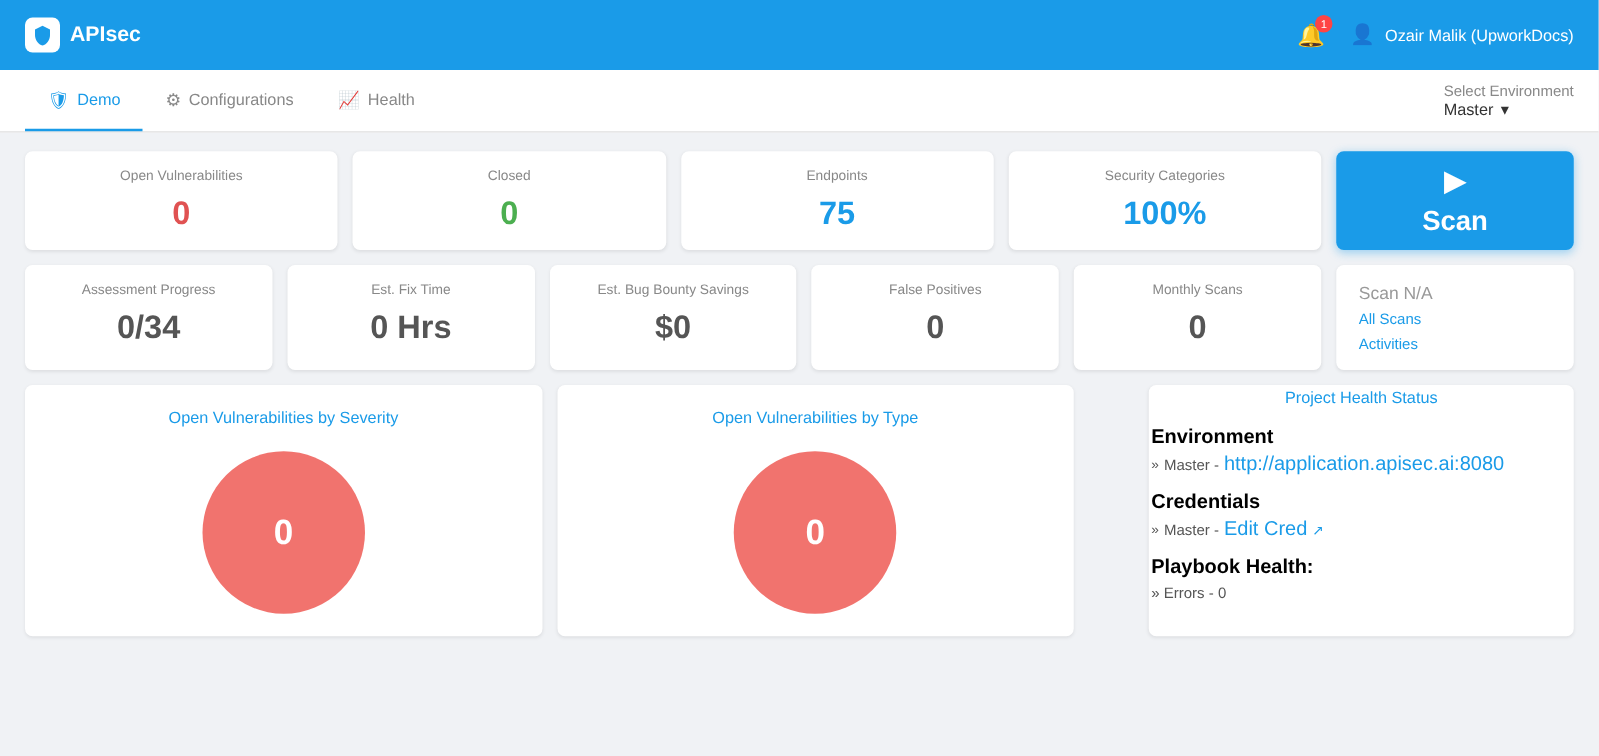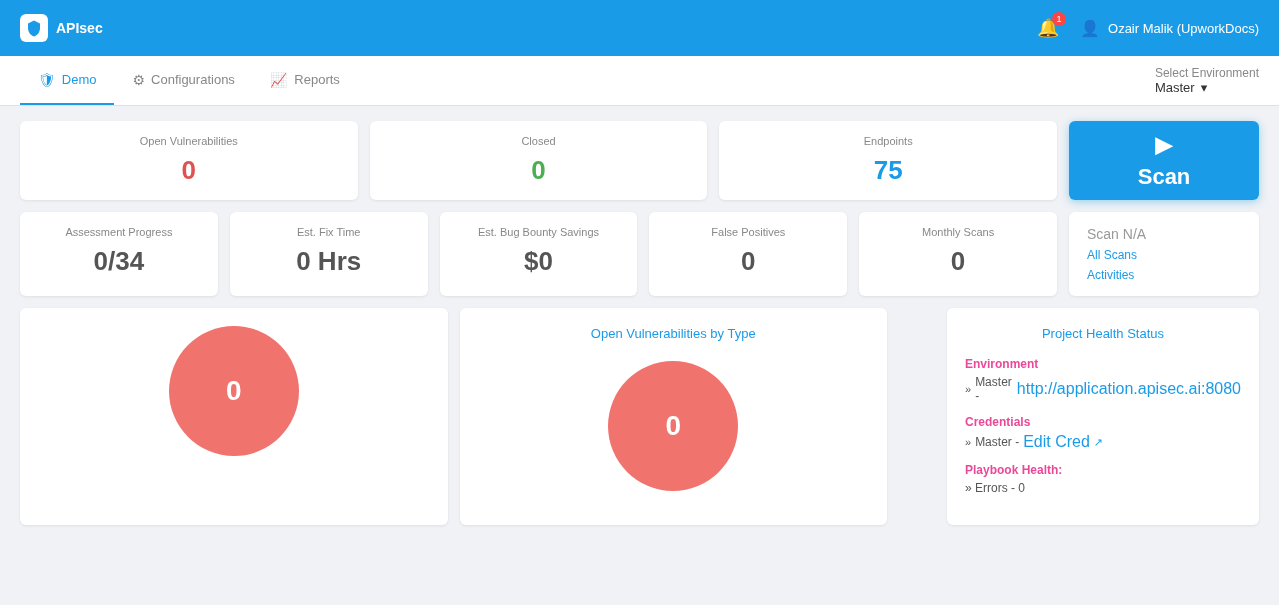--- a/index.html
+++ b/index.html
@@ -12,21 +12,21 @@
       display: flex;
       align-items: center;
       justify-content: space-between;
       padding: 0 20px;
       color: white;
     }
     .header-logo {
       display: flex;
       align-items: center;
       gap: 8px;
-      font-size: 14px;
+      font-size: 17px;
       font-weight: 700;
       color: white;
     }
     .header-logo-icon {
       width: 28px;
       height: 28px;
       background: white;
       border-radius: 6px;
       display: flex;
       align-items: center;
@@ -240,38 +240,38 @@
     .donut-value {
       font-size: 28px;
       font-weight: 700;
       color: white;
     }
 
     
     .health-card {
       background: white;
       border-radius: 6px;
-      padding: 18px;
-      width: 312px;
+      padding: 2px;
+      width: 340px;
       min-width: 300px;
       box-shadow: 0 1px 3px rgba(0,0,0,0.08);
       margin-left: 48px;
     }
     .health-title {
       font-size: 13px;
       color: #1a9be8;
       text-align: center;
       margin-bottom: 16px;
       font-weight: 500;
     }
     .health-section { margin-bottom: 12px; }
     .health-section-title {
-      font-size: 12px;
+      font-size: 16px;
       font-weight: 600;
-      color: #ec4899;
+      color: #000000;
       margin-bottom: 4px;
     }
     .health-item {
       font-size: 12px;
       color: #555;
       display: flex;
       align-items: center;
       gap: 4px;
     }
     .health-chevron { color: #555; font-size: 11px; }
@@ -311,21 +311,21 @@
     <div class="nav-tab active">
       <span class="nav-tab-icon">🛡</span>
       <span>Demo</span>
     </div>
     <div class="nav-tab">
       <span class="nav-tab-icon">⚙</span>
       <span>Configurations</span>
     </div>
     <div class="nav-tab">
       <span class="nav-tab-icon">📈</span>
-      <span>Reports</span>
+      <span>Health</span>
     </div>
   </div>
   <div class="env-selector">
     <span class="env-label">Select Environment</span>
     <div class="env-dropdown">
       <span>Master</span>
       <span>▾</span>
     </div>
   </div>
 </nav>
@@ -338,20 +338,24 @@
       <span class="stat-value red">0</span>
     </div>
     <div class="stat-card">
       <span class="stat-label">Closed</span>
       <span class="stat-value green">0</span>
     </div>
     <div class="stat-card">
       <span class="stat-label">Endpoints</span>
       <span class="stat-value blue">75</span>
     </div>
+    <div class="stat-card">
+      <span class="stat-label">Security Categories</span>
+      <span class="stat-value blue">100%</span>
+    </div>
     <button class="scan-btn">
       <span>▶</span>
       <span>Scan</span>
     </button>
   </div>
 
   <div class="stats-row">
     <div class="stat-card">
       <span class="stat-label">Assessment Progress</span>
       <span class="stat-value gray">0/34</span>
@@ -374,20 +378,21 @@
     </div>
     <div class="scan-side-panel">
       <span class="scan-side-label">Scan N/A</span>
       <a class="scan-side-link">All Scans</a>
       <a class="scan-side-link">Activities</a>
     </div>
   </div>
 
   <div class="charts-row">
     <div class="chart-card">
+      <div class="chart-title">Open Vulnerabilities by Severity</div>
       <div class="chart-circle-container">
         <div class="donut-chart">
           <span class="donut-value">0</span>
         </div>
       </div>
     </div>
     <div class="chart-card">
       <div class="chart-title">Open Vulnerabilities by Type</div>
       <div class="chart-circle-container">
         <div class="donut-chart">

